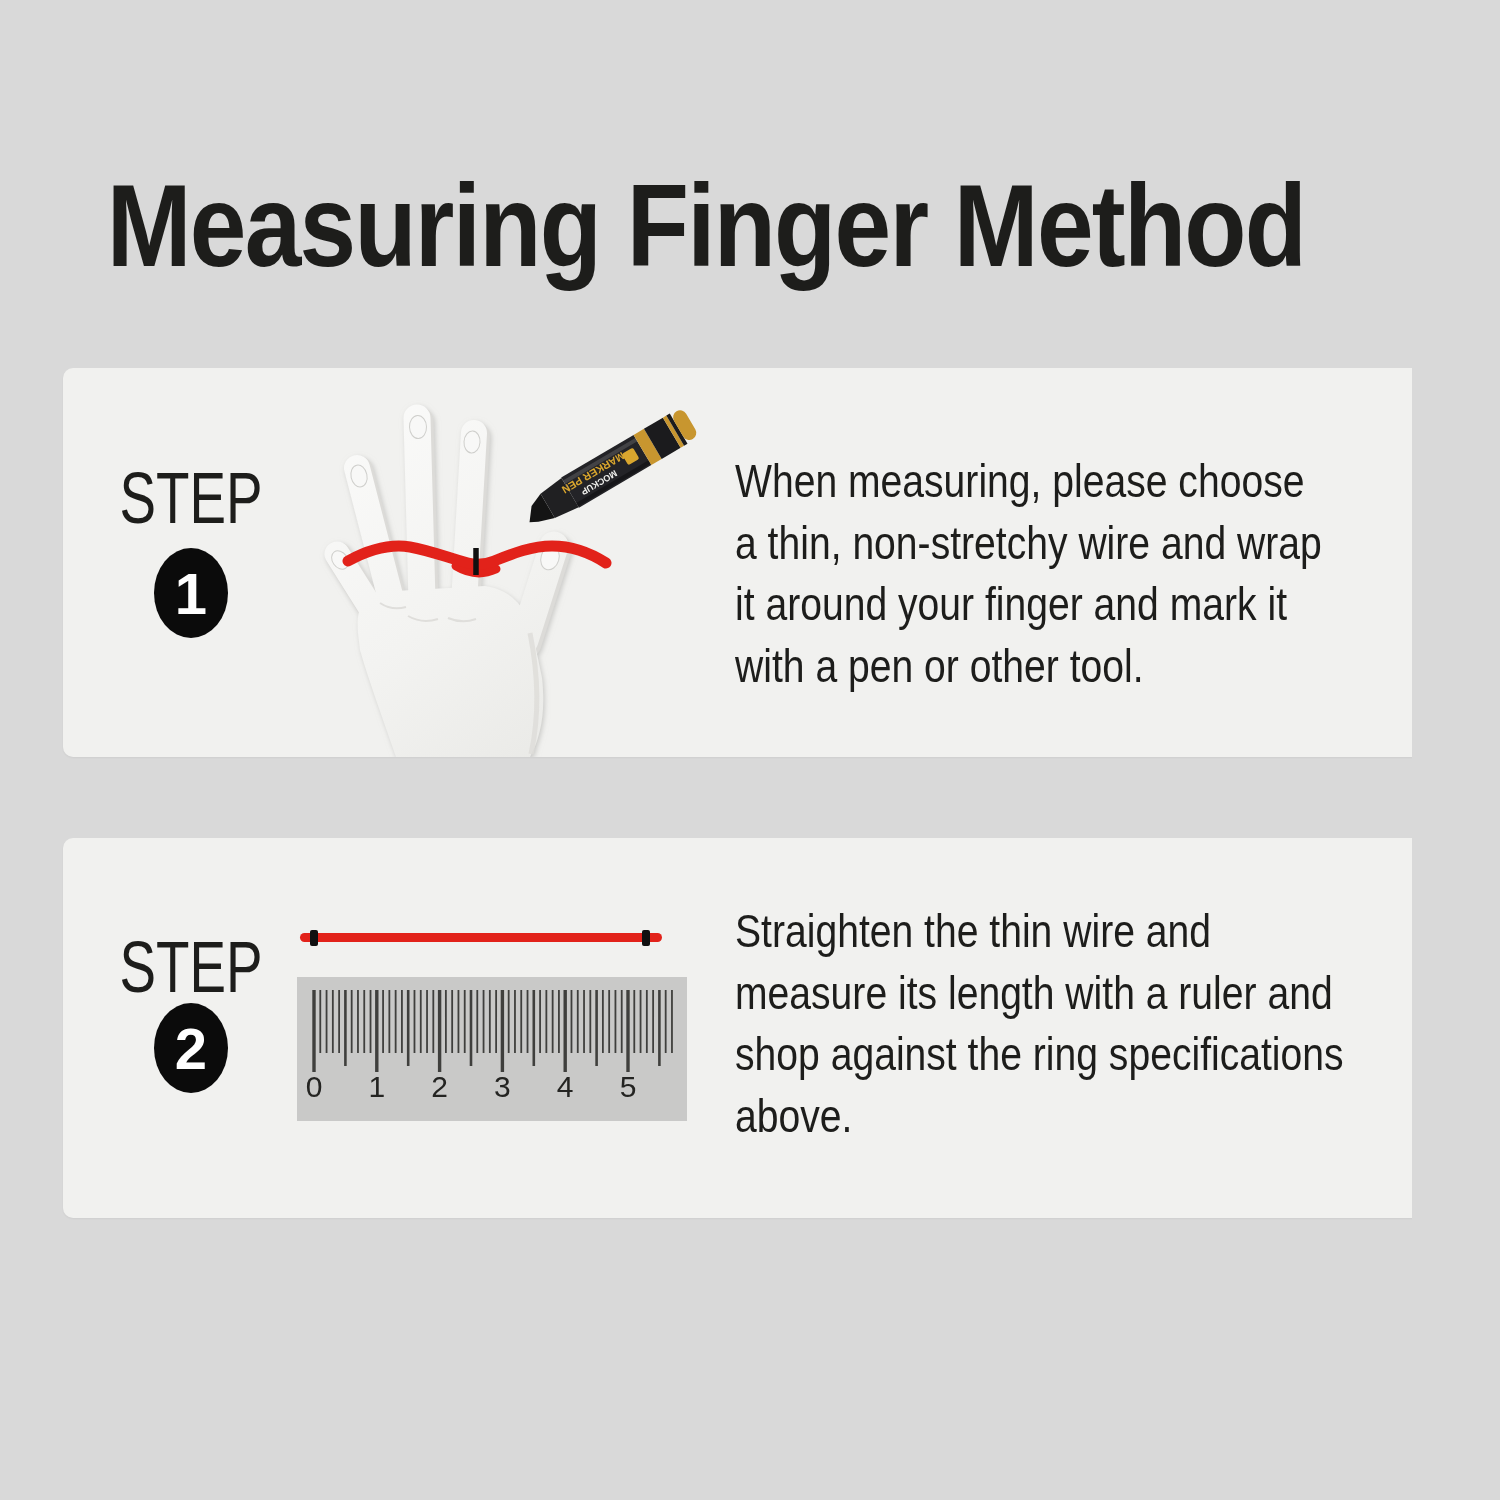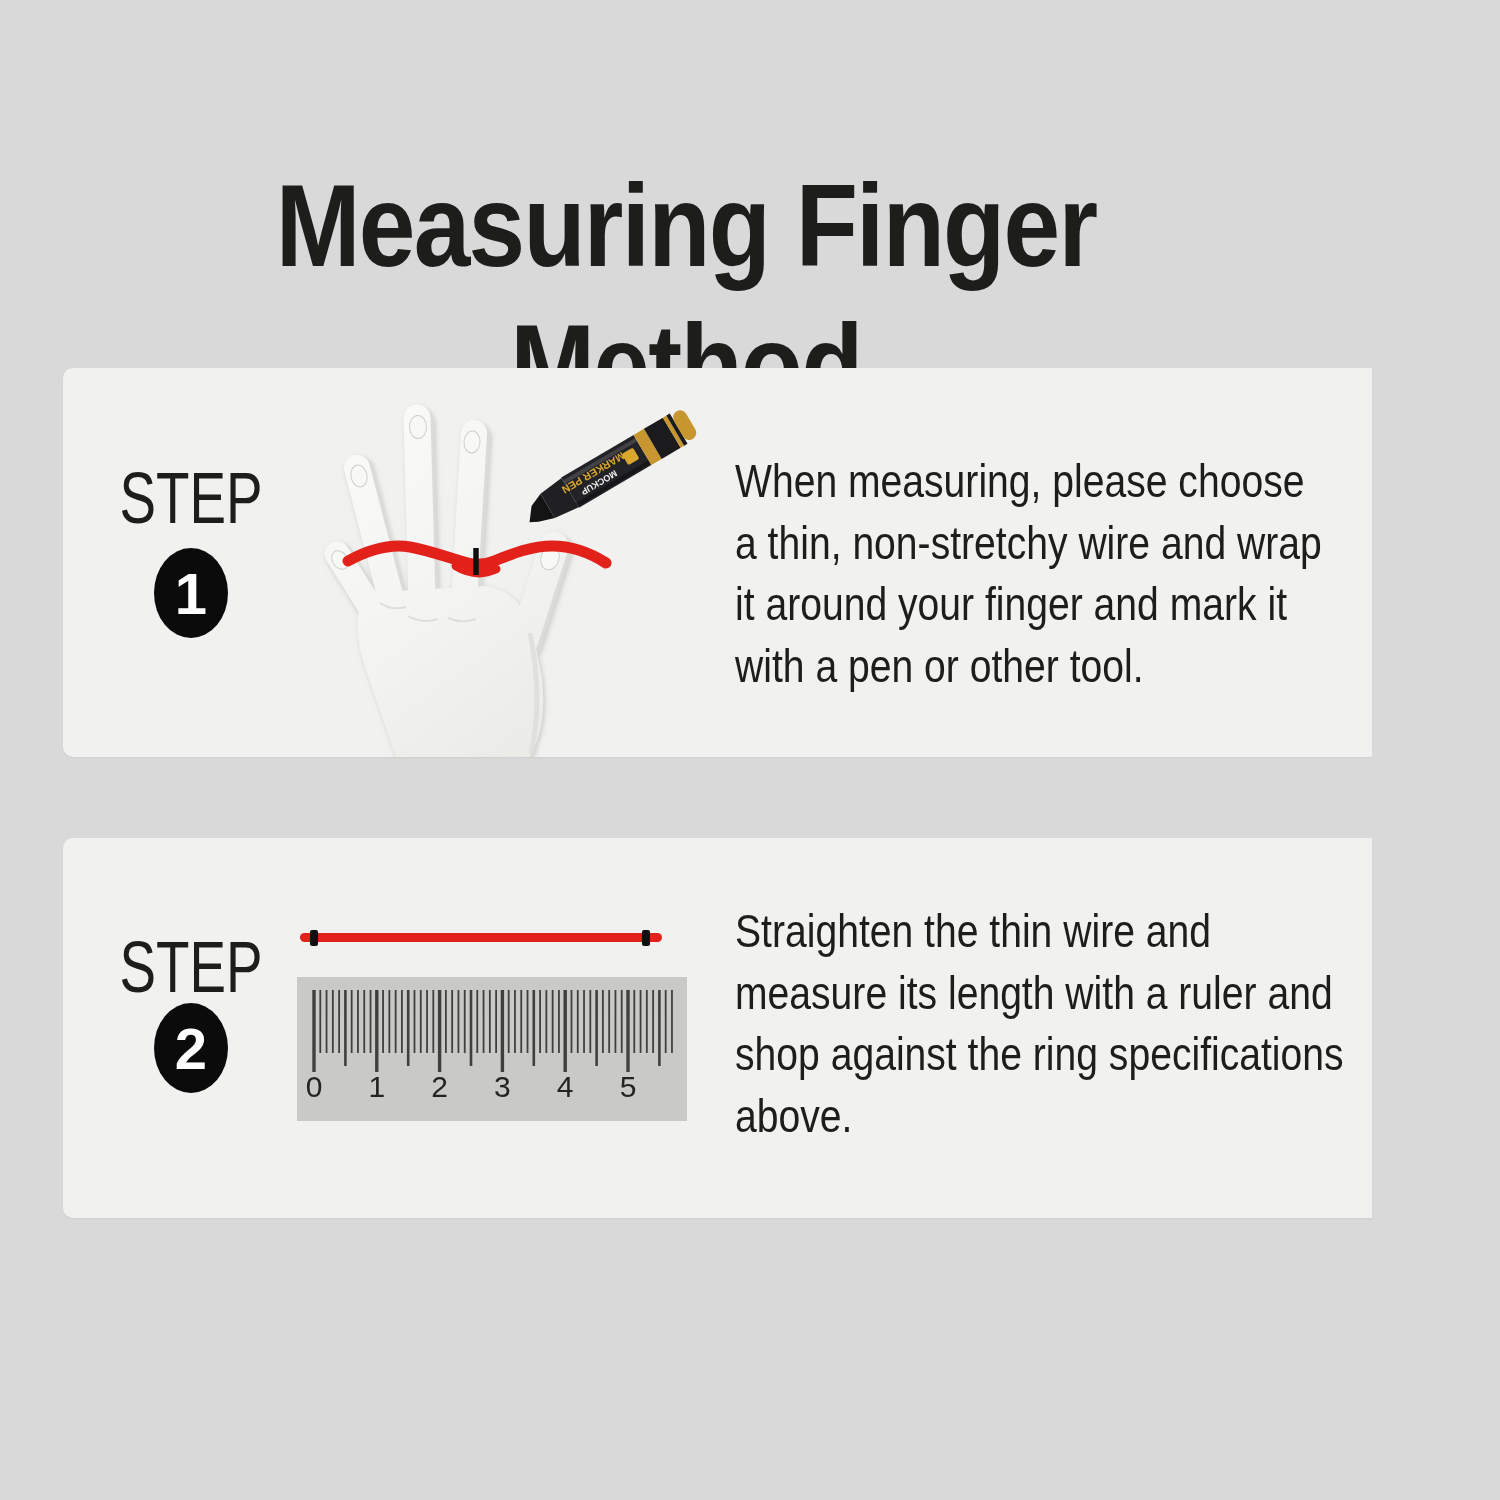--- a/index.html
+++ b/index.html
@@ -1,17 +1,17 @@
 <!DOCTYPE html>
 <html style="--page-bg: #d9d9d9; --card-bg: #f1f1ef; --text: #1d1d1b; --red: #e2221a; --ruler-bg: #c9c9c8; --ruler-tick: #3f3f3d; --badge-bg: #0b0b0b; --badge-text: #ffffff; --pen-body: #232327; --pen-gold: #c8962f;"><head>
 <meta charset="utf-8">
 <style>
   html,body{margin:0;padding:0;background:#d9d9d9;}
   .canvas{position:relative;width:1372px;height:1500px;background:var(--page-bg,#d9d9d9);
-          font-family:"Liberation Sans",sans-serif;overflow:hidden;}
+          font-family:"Liberation Sans",sans-serif;overflow:hidden;padding-left:40px;}
 
   .title{position:absolute;top:156px;left:0;right:0;margin:0;text-align:center;
          font-size:117px;font-weight:bold;letter-spacing:-2px;color:var(--text,#1d1d1b);
          transform:scaleX(.87);line-height:140px;}
 
   .card{position:absolute;left:63px;width:1374px;background:var(--card-bg,#f1f1ef);
         border-radius:10px;overflow:hidden;box-shadow:0 1px 2px rgba(0,0,0,.05);}
   #card1{top:368px;height:389px;}
   #card2{top:838px;height:380px;}
 

